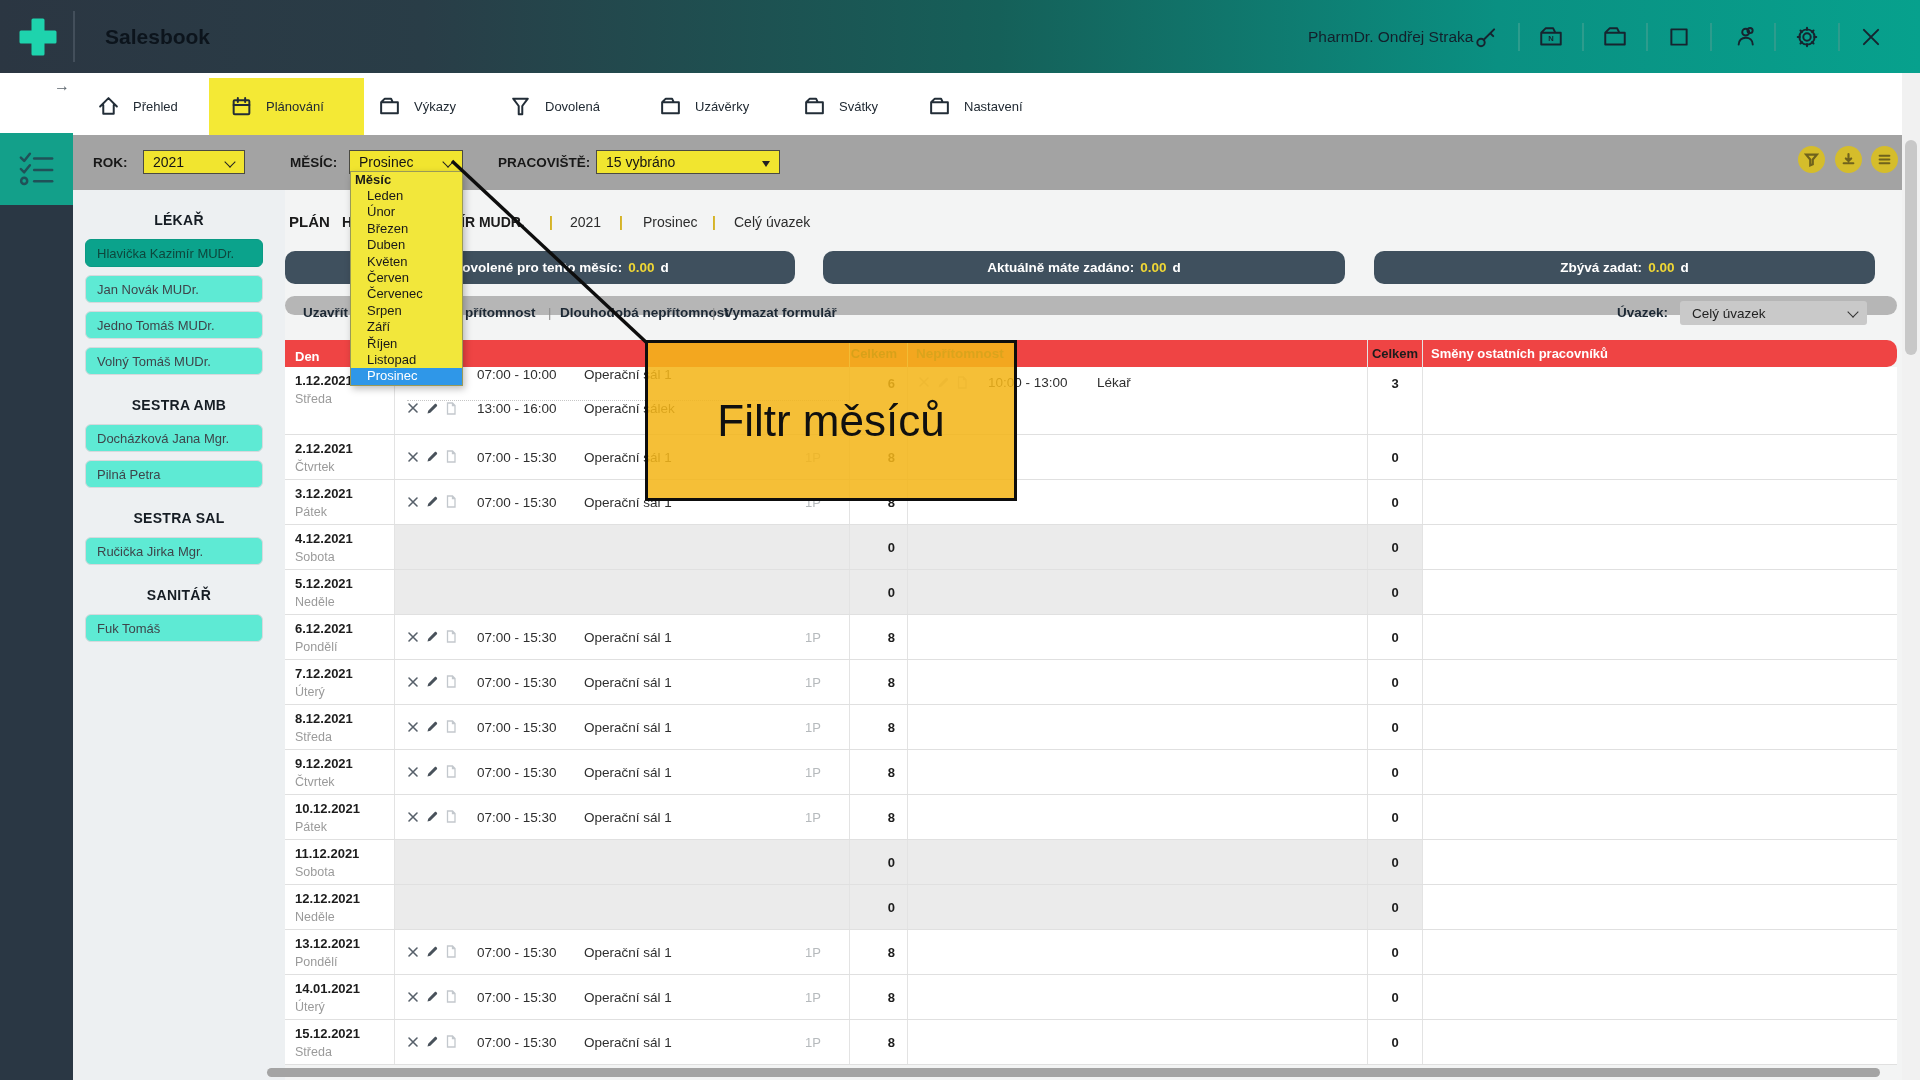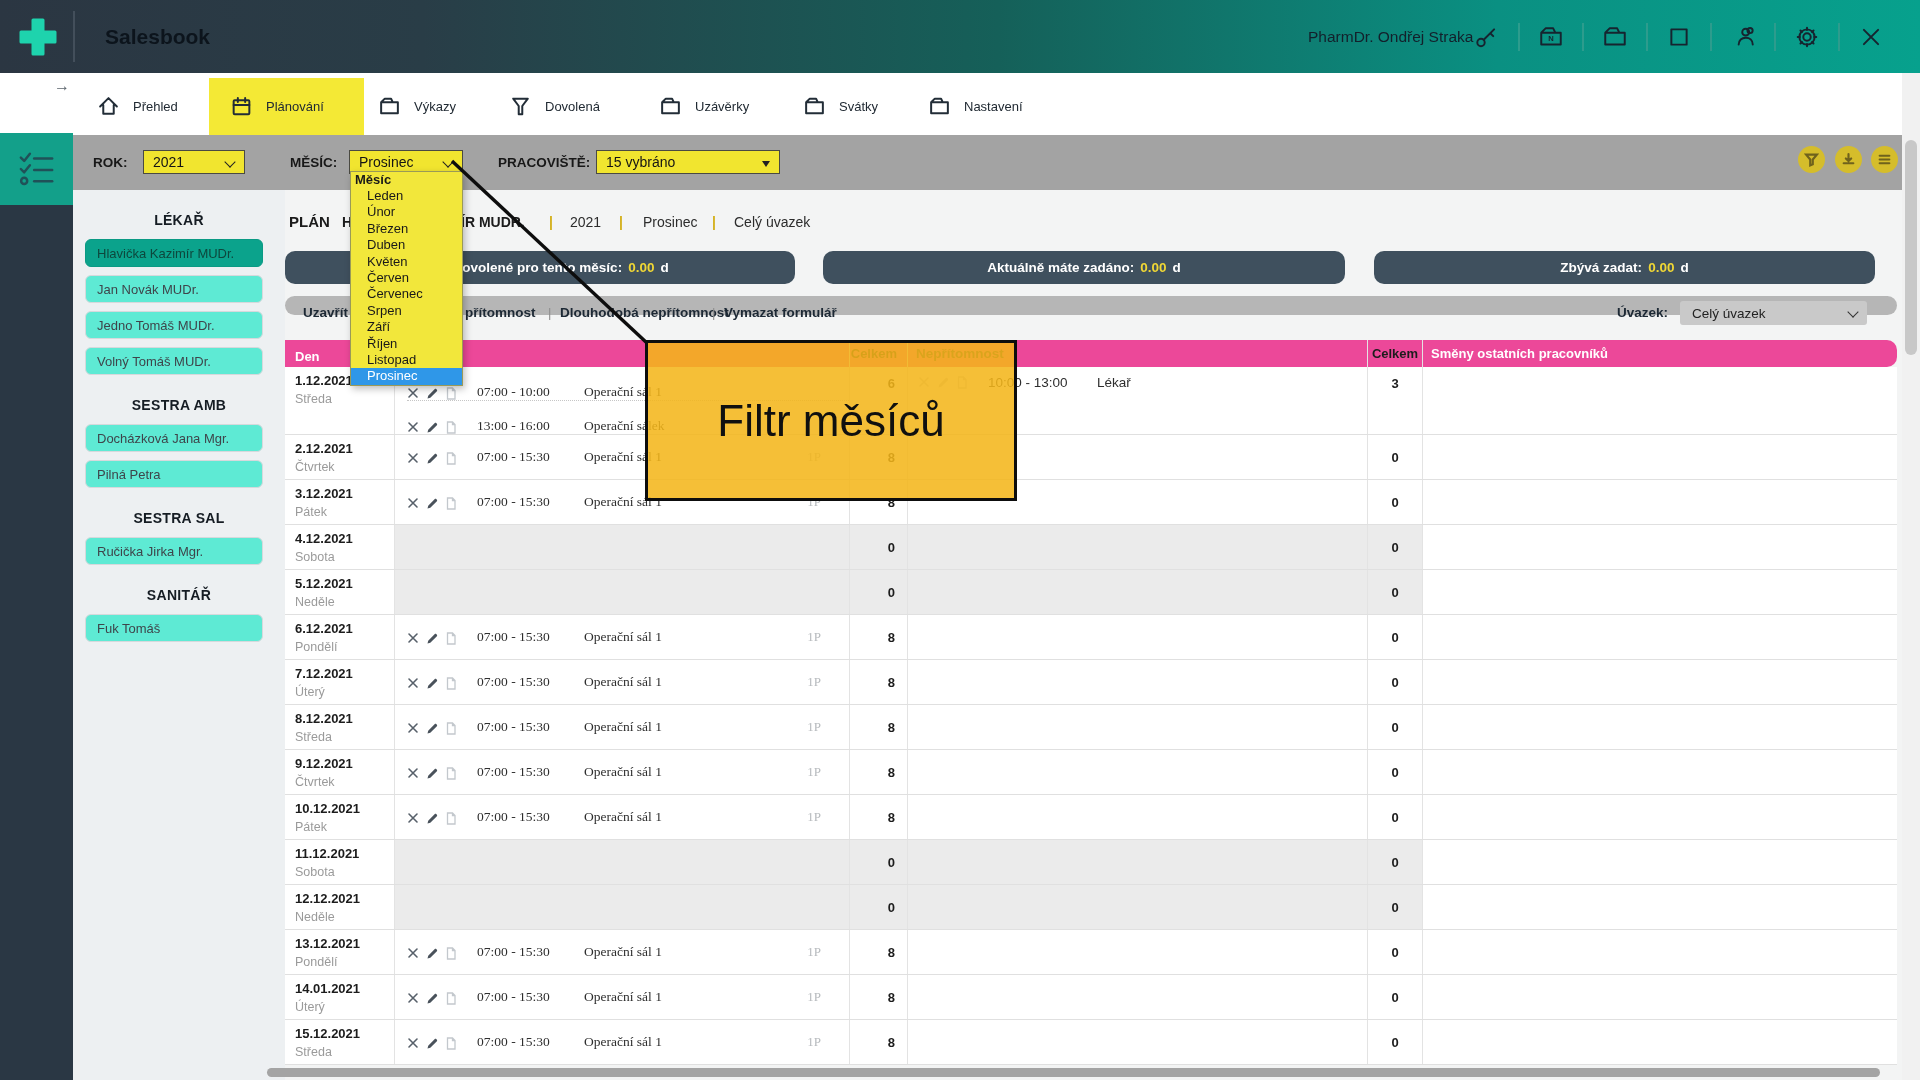--- a/index.html
+++ b/index.html
@@ -58,33 +58,33 @@
 
   
   .toolbar{position:absolute;left:285px;top:296px;width:1612px;height:19px;background:#b6b6b6;border-radius:13px;}
   .tb-item{position:absolute;top:0;height:34px;line-height:34px;font-size:13.5px;font-weight:bold;color:#1d2935;cursor:pointer;white-space:nowrap;}
   .tb-sep{position:absolute;top:0;height:34px;line-height:34px;font-size:13px;color:#8d8d8d;}
   .tb-select{position:absolute;left:1395px;top:5px;width:187px;height:24px;background:#c9c9c9;border-radius:3px;display:flex;align-items:center;
              padding-left:12px;font-size:13.5px;color:#222;box-sizing:border-box;cursor:pointer;}
   .tb-select .chev{border-color:#333;}
 
   
-  .thead{position:absolute;left:285px;top:340px;width:1612px;height:27px;background:#ec4899;border-radius:0 10px 10px 0;display:flex;}
+  .thead{position:absolute;left:285px;top:340px;width:1612px;height:27px;background:#ef4444;border-radius:0 10px 10px 0;display:flex;}
   .th{font-weight:bold;color:#ffffff;font-size:13px;display:flex;align-items:center;box-sizing:border-box;}
   .rows{position:absolute;left:285px;top:367px;width:1612px;}
   .row{display:flex;height:45px;background:#ffffff;border-bottom:1px solid #e0e0e0;box-sizing:border-box;position:relative;}
   .row.tall{height:68px;}
   .c-den{width:110px;}.c-shifts{width:455px;}.c-celkem{width:58px;}.c-neprit{width:460px;}.c-celkem2{width:55px;}.c-smeny{flex:1;}
   .c-den,.c-shifts,.c-celkem,.c-neprit,.c-celkem2{border-right:1px solid #e3e3e3;box-sizing:border-box;}
   .row.weekend .c-shifts,.row.weekend .c-celkem,.row.weekend .c-neprit,.row.weekend .c-celkem2{background:#ebebeb;}
   .c-den{padding:6px 0 0 10px;}
   .c-den .date{font-weight:bold;font-size:13px;color:#1c1c1c;}
   .c-den .day{font-size:12.5px;color:#9a9a9a;margin-top:4px;}
   .c-shifts{display:flex;flex-direction:column;justify-content:center;padding-left:12px;}
-  .shift-line{display:flex;align-items:flex-end;position:relative;padding-right:24px;font-family:Liberation Serif, serif;}
+  .shift-line{display:flex;align-items:flex-start;position:relative;padding-right:24px;}
   .tall .shift-line{height:33px;}
   .tall .shift-line + .shift-line{border-top:1px dotted #c6c6c6;}
   .ric{width:14px;height:14px;margin-right:5px;display:inline-flex;align-items:center;cursor:pointer;}
   .stime{margin-left:13px;width:98px;font-size:13.5px;color:#2e2e2e;}
   .splace{margin-left:9px;font-size:13.5px;color:#2e2e2e;}
   .stag{position:absolute;right:28px;font-size:13px;color:#b6babd;}
   .c-celkem{display:flex;justify-content:flex-end;align-items:center;padding-right:12px;font-weight:bold;font-size:13px;color:#1c1c1c;}
   .c-neprit{display:flex;align-items:center;padding-left:10px;font-size:13.5px;color:#2e2e2e;}
   .c-celkem2{display:flex;justify-content:center;align-items:center;font-weight:bold;font-size:13px;color:#1c1c1c;}
   .tall .c-celkem,.tall .c-celkem2{align-items:flex-start;padding-top:9px;}

